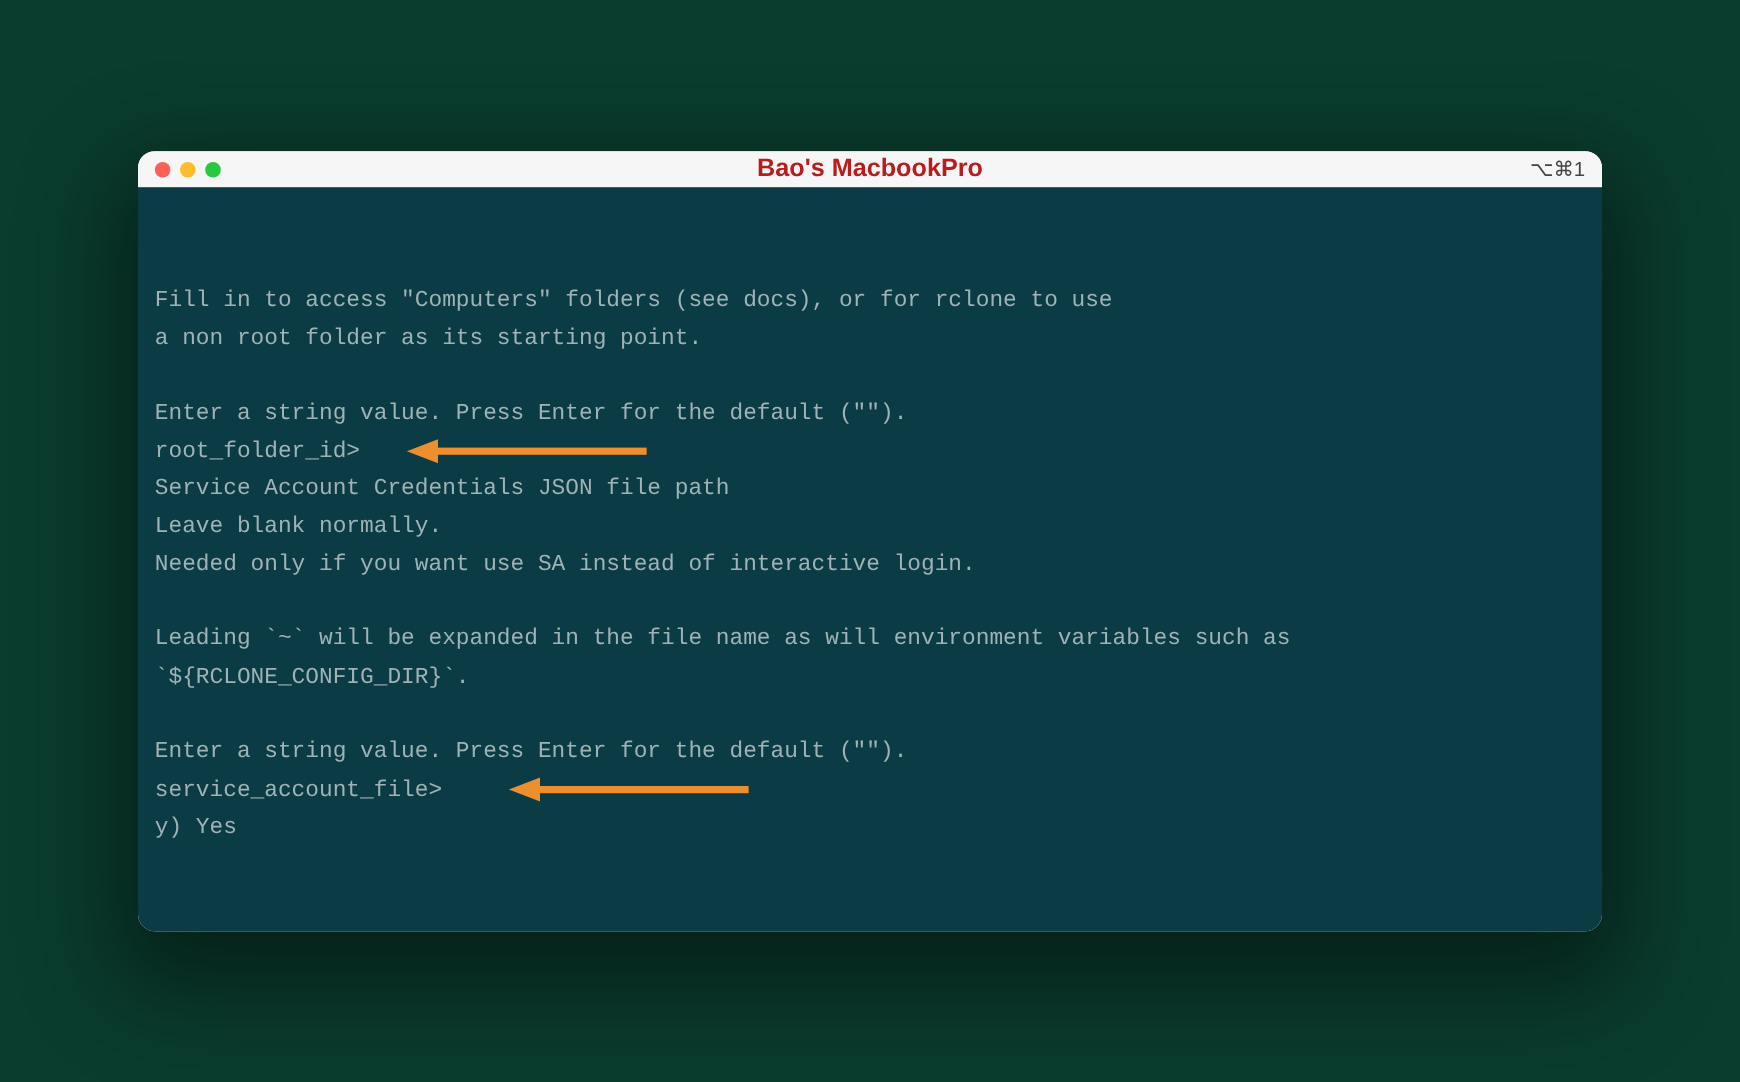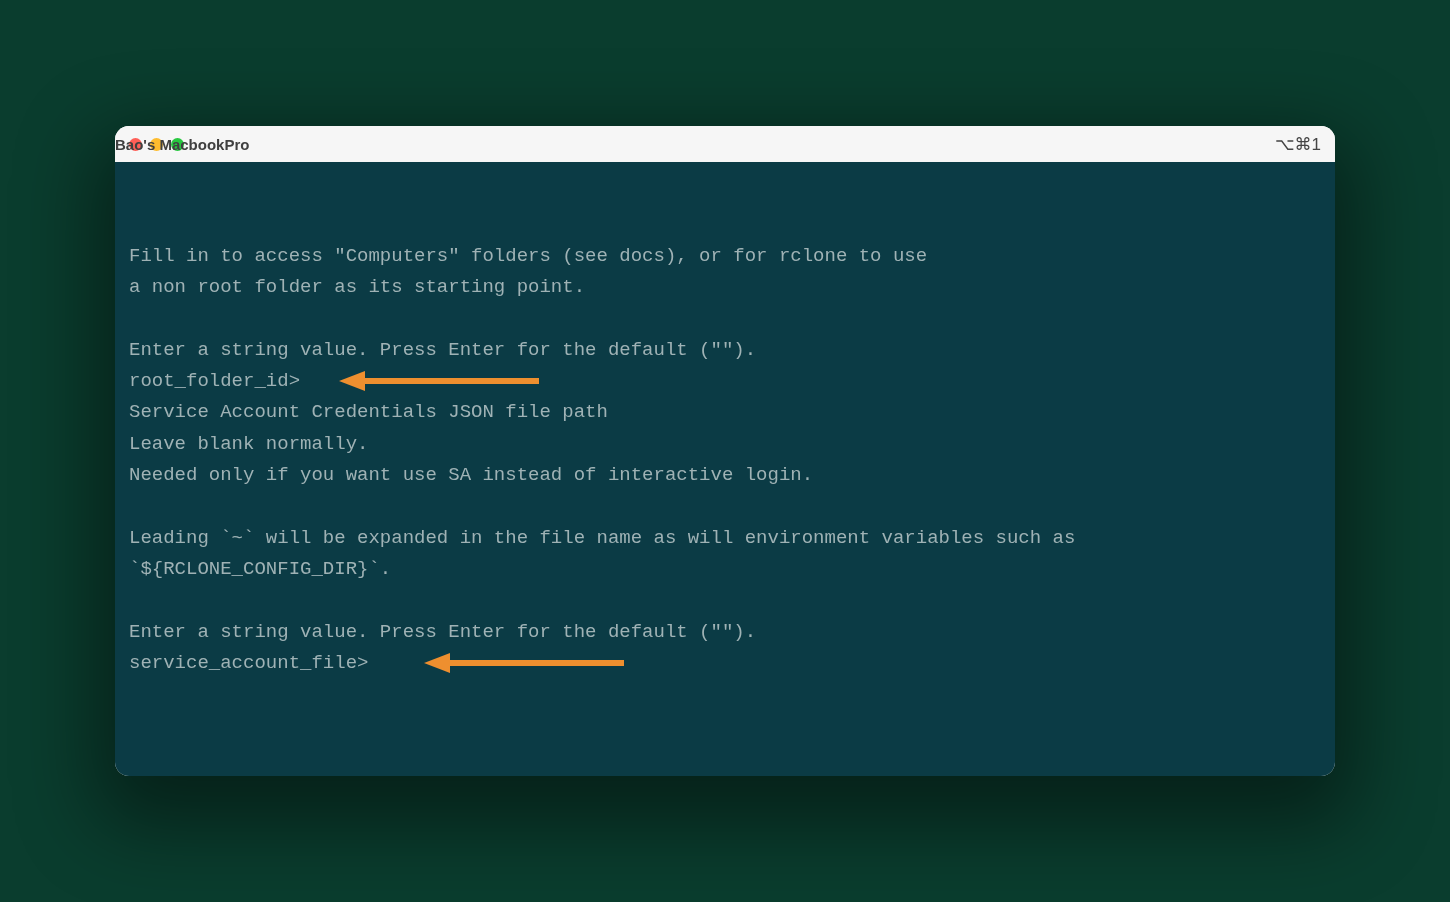--- a/index.html
+++ b/index.html
@@ -43,24 +43,24 @@
       border-radius: 50%;
     }
     .dot.red { background: #ff5f57; }
     .dot.yellow { background: #febc2e; }
     .dot.green { background: #28c840; }
 
     .window-title {
       position: absolute;
       left: 0;
       right: 0;
-      text-align: left;
+      text-align: center;
       font-weight: 600;
-      font-size: 15px;
-      color: #404040;
+      font-size: 21px;
+      color: #b91c1c;
       pointer-events: none;
     }
     .shortcut {
       position: absolute;
       right: 14px;
       font-size: 17px;
       color: #444;
       font-weight: 400;
     }
     .terminal {
@@ -112,17 +112,17 @@
     <div class="window-title">Bao's MacbookPro</div>
     <div class="shortcut">⌥⌘1</div>
   </div>
   <div class="terminal" id="terminal">
     <span class="term-line">Fill in to access "Computers" folders (see docs), or for rclone to use</span><span class="term-line">a non root folder as its starting point.</span><span class="term-line"> </span><span class="term-line">Enter a string value. Press Enter for the default ("").</span><span class="term-line">root_folder_id&gt; <svg width="200" height="26" class="arrow" style="left: 210px;">
           <rect x="24" y="10" width="176" height="6" fill="#ee8f2f"></rect>
           <polygon points="0,13 26,3 26,23" fill="#ee8f2f"></polygon>
         </svg></span><span class="term-line">Service Account Credentials JSON file path</span><span class="term-line">Leave blank normally.</span><span class="term-line">Needed only if you want use SA instead of interactive login.</span><span class="term-line"> </span><span class="term-line">Leading `~` will be expanded in the file name as will environment variables such as</span><span class="term-line">`${RCLONE_CONFIG_DIR}`.</span><span class="term-line"> </span><span class="term-line">Enter a string value. Press Enter for the default ("").</span><span class="term-line">service_account_file&gt; <svg width="200" height="26" class="arrow" style="left: 295px;">
           <rect x="24" y="10" width="176" height="6" fill="#ee8f2f"></rect>
           <polygon points="0,13 26,3 26,23" fill="#ee8f2f"></polygon>
-        </svg></span><div class="scroll-track">
+        </svg></span><span class="term-line">y) Yes</span><div class="scroll-track">
       
     </div>
   </div>
 </div>
 
 </body></html>

